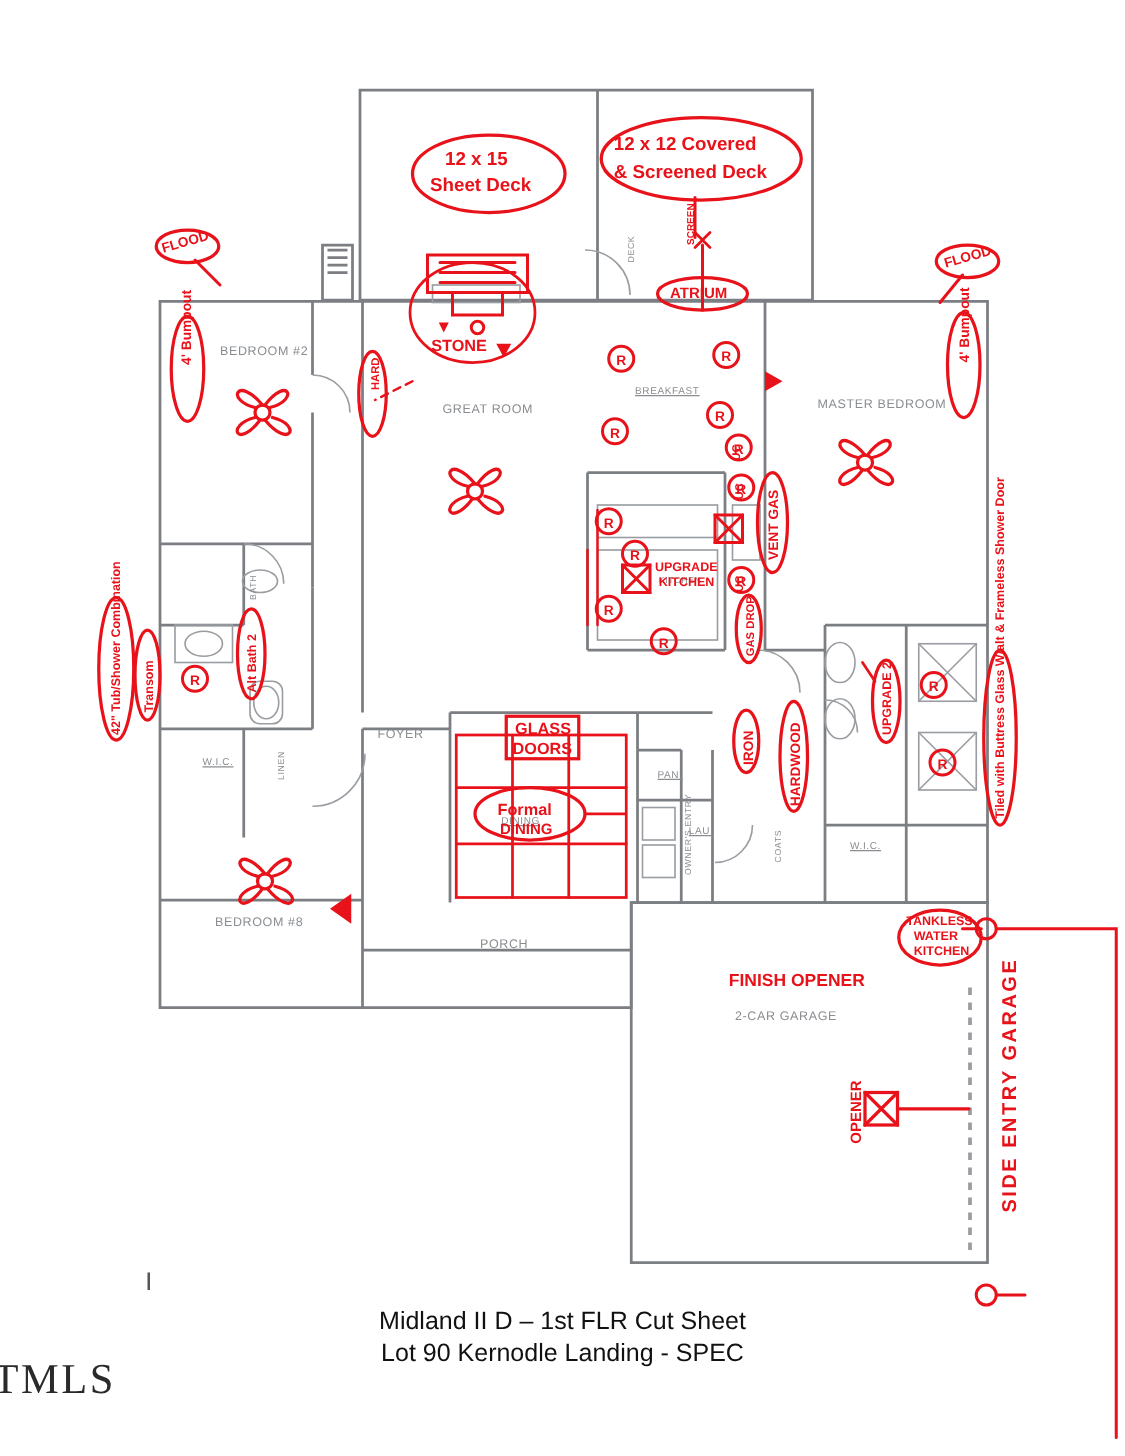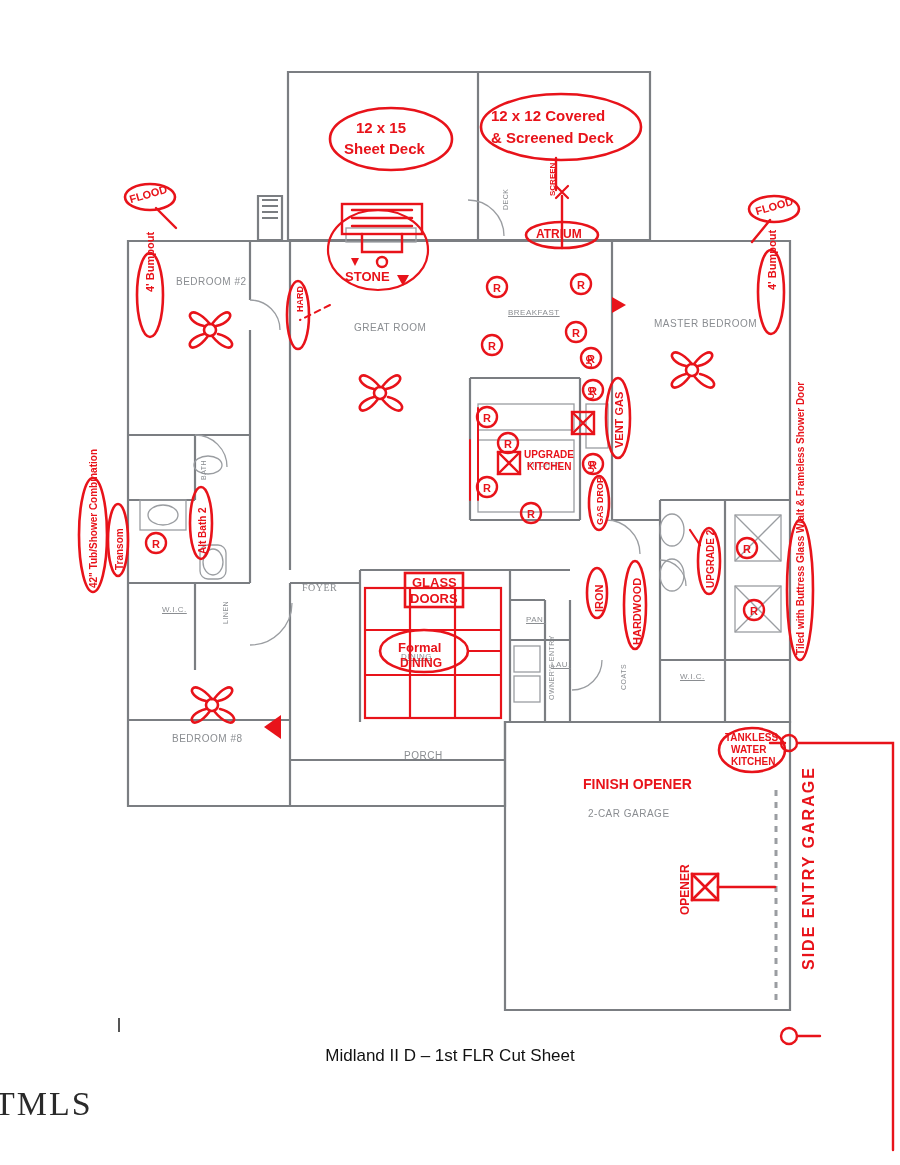--- a/index.html
+++ b/index.html
@@ -9,21 +9,21 @@
   .abs{position:absolute;}
   .roomlabel{position:absolute;color:#8a8d91;font-size:10px;letter-spacing:.5px;
              white-space:nowrap;font-family:"Liberation Sans",sans-serif;}
   .roomlabel.sm{font-size:8px;text-decoration:underline;}
   .roomlabel.xs{font-size:7px;}
   .vert{transform-origin:left top;}
   .rtext{position:absolute;color:#e8131a;font-weight:bold;white-space:nowrap;
          font-family:"Liberation Sans",sans-serif;}
   svg{overflow:visible;}
   .caption{position:absolute;text-align:center;width:900px;left:0;
-           font-size:17px;color:#111;font-family:"Liberation Sans",sans-serif;}
+           font-size:20px;color:#111;font-family:"Liberation Sans",sans-serif;}
   .tmls{position:absolute;left:-6px;top:1085px;font-size:34px;color:#2a2a2a;
         letter-spacing:2px;font-family:"Liberation Serif",serif;}
 </style>
 </head>
 <body>
 
 <div id="sheet">
 
   <svg class="abs" style="left:0;top:0;" width="900" height="1165">
     <g stroke="#7b7e82" fill="none" stroke-width="2.2">
@@ -108,30 +108,30 @@
 
       <path d="M776 790 L776 1004" stroke-dasharray="6 6" stroke-width="3"></path>
     </g>
   </svg>
 
   <div class="roomlabel" style="left:176px;top:276px;text-align:center;">BEDROOM #2</div>
   <div class="roomlabel" style="left:354px;top:322px;">GREAT ROOM</div>
   <div class="roomlabel sm" style="left:508px;top:308px;">BREAKFAST</div>
   <div class="roomlabel" style="left:654px;top:318px;">MASTER BEDROOM</div>
   <div class="roomlabel xs" style="left:527px;top:461px;">KITCHEN</div>
-  <div class="roomlabel" style="left:302px;top:582px;font-family:Liberation Serif, serif;">FOYER</div>
+  <div class="roomlabel" style="left:302px;top:582px;">FOYER</div>
   <div class="roomlabel sm" style="left:401px;top:652px;">DINING</div>
   <div class="roomlabel sm" style="left:526px;top:615px;">PAN.</div>
   <div class="roomlabel sm" style="left:551px;top:660px;text-align:right;">LAU.</div>
   <div class="roomlabel sm" style="left:162px;top:605px;">W.I.C.</div>
   <div class="roomlabel sm" style="left:680px;top:672px;">W.I.C.</div>
   <div class="roomlabel xs vert" style="left:222px;top:624px;transform:rotate(-90deg);">LINEN</div>
   <div class="roomlabel xs vert" style="left:620px;top:690px;transform:rotate(-90deg);">COATS</div>
   <div class="roomlabel" style="left:172px;top:733px;">BEDROOM #8</div>
-  <div class="roomlabel" style="left:404px;top:750px;">PORCH</div>
+  <div class="roomlabel" style="left:384px;top:750px;">PORCH</div>
   <div class="roomlabel" style="left:588px;top:808px;">2-CAR GARAGE</div>
   <div class="roomlabel xs vert" style="left:548px;top:700px;transform:rotate(-90deg);">OWNER'S ENTRY</div>
   <div class="roomlabel xs vert" style="left:200px;top:480px;transform:rotate(-90deg);">BATH</div>
   <div class="roomlabel xs vert" style="left:502px;top:210px;transform:rotate(-90deg);">DECK</div>
 
   <svg class="abs" style="left:0;top:0;" width="900" height="1165">
     <g stroke="#e8131a" fill="none" stroke-width="2.6" stroke-linecap="round">
 
       <ellipse cx="391" cy="139" rx="61" ry="31"></ellipse>
       <ellipse cx="561" cy="127" rx="80" ry="33"></ellipse>
@@ -306,16 +306,17 @@
 
   <div class="rtext" style="left:725px;top:732px;font-size:10px;">TANKLESS</div>
   <div class="rtext" style="left:731px;top:744px;font-size:10px;">WATER</div>
   <div class="rtext" style="left:731px;top:756px;font-size:10px;">KITCHEN</div>
 
   <div class="rtext" style="left:583px;top:776px;font-size:14px;">FINISH OPENER</div>
   <div class="rtext" style="left:678px;top:915px;font-size:12px;transform:rotate(-90deg);transform-origin:left top;">OPENER</div>
   <div class="rtext" style="left:800px;top:970px;font-size:16px;transform:rotate(-90deg);transform-origin:left top;letter-spacing:2px;">SIDE ENTRY GARAGE</div>
 
   <div class="caption" style="top:1046px;">Midland II D – 1st FLR Cut Sheet</div>
+  <div class="caption" style="top:1072px;">Lot 90 Kernodle Landing - SPEC</div>
   <div class="tmls">TMLS</div>
   <div class="abs" style="left:118px;top:1018px;width:2px;height:14px;background:#555;"></div>
 
 </div>
 
 </body></html>

